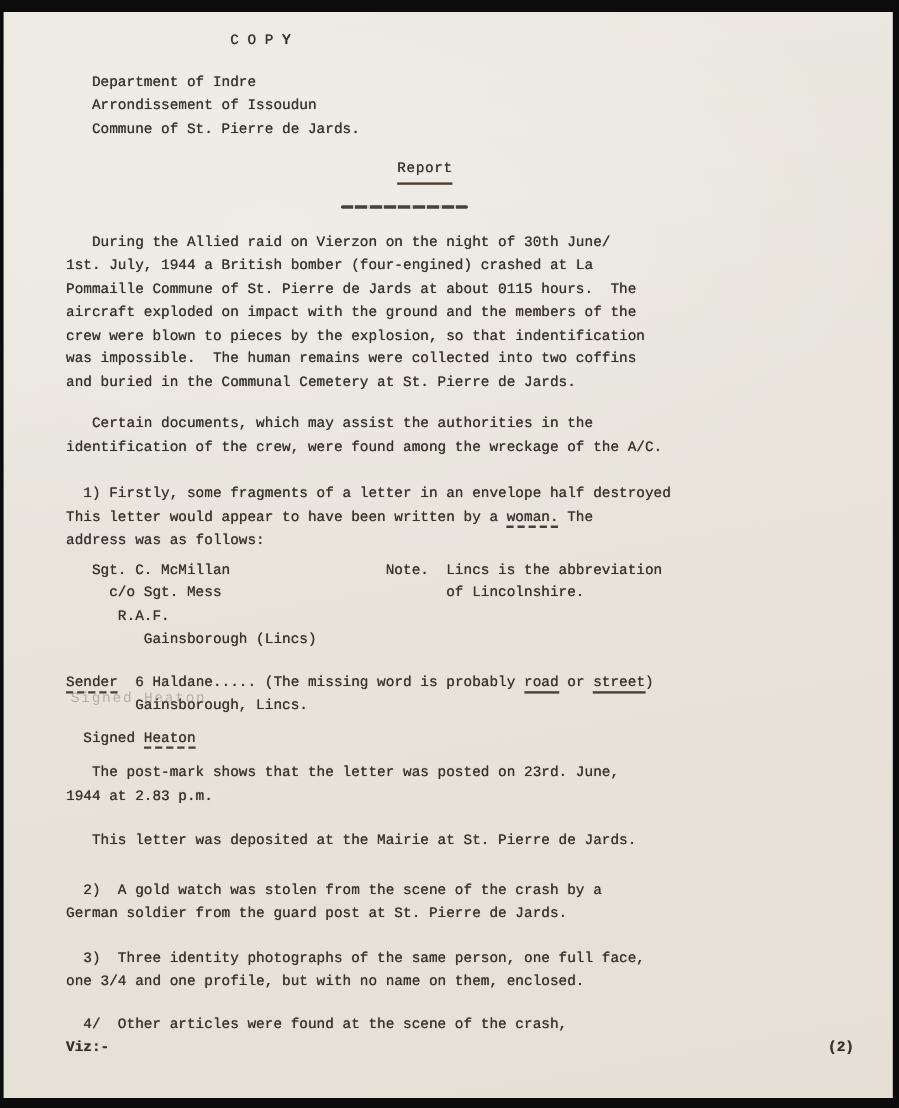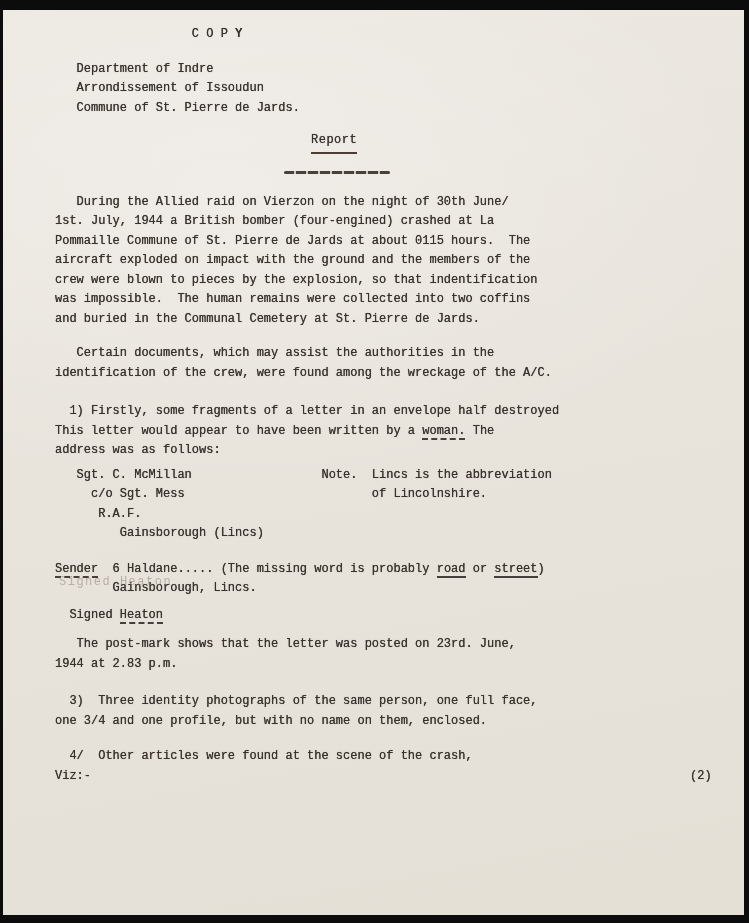--- a/index.html
+++ b/index.html
@@ -27,38 +27,39 @@
     white-space:pre;
     text-shadow:0 0 0.7px rgba(55,50,43,0.65), 0 0 0.3px rgba(55,50,43,0.4);
   }
   .u{border-bottom:2px solid #46403a;}
   .ud{border-bottom:2px dashed #46403a;}
   .report-u{
     display:inline-block;
     border-bottom:2.6px solid #4f3b32;
     padding-bottom:1px;
     letter-spacing:0.5px;
+    margin-left:20px;
   }
   .report-line{padding-left:256px;}
   .divider{
     height:3px;width:106px;
     margin-left:229px;
     background:repeating-linear-gradient(90deg,#48413a 0 10px,rgba(72,65,58,0.2) 10px 12px);
     border-radius:2px;
   }
   .ghost{
     position:absolute;
     left:56px;top:563px;
     color:#847c6d;
     opacity:0.5;
     letter-spacing:1.5px;
     text-shadow:none;
     white-space:pre;
   }
-  .viz-line{position:relative;}
+  .viz-line{position:relative;font-weight:bold;}
   .pagenum{position:absolute;left:635px;top:0;}
   .overstrike{display:inline-block;margin-left:-7px;opacity:0.9;}
 </style>
 </head>
 <body>
 
 <div class="paper">
 
   <section class="blk" style="margin-top:15px">
     <div class="line"><span>                   C O P Y</span><span class="overstrike">Y</span></div>
@@ -112,21 +113,28 @@
 
   <section class="blk" style="margin-top:7px">
     <div class="line"><span>  Signed </span><span class="ud">Heaton</span></div>
   </section>
 
   <section class="blk" style="margin-top:10px">
     <div class="line">   The post-mark shows that the letter was posted on 23rd. June,</div>
     <div class="line">1944 at 2.83 p.m.</div>
   </section>
 
+  <section class="blk" style="margin-top:17px">
+    <div class="line">   This letter was deposited at the Mairie at St. Pierre de Jards.</div>
+  </section>
 
+  <section class="blk" style="margin-top:22px">
+    <div class="line">  2)  A gold watch was stolen from the scene of the crash by a</div>
+    <div class="line">German soldier from the guard post at St. Pierre de Jards.</div>
+  </section>
 
   <section class="blk" style="margin-top:18px">
     <div class="line">  3)  Three identity photographs of the same person, one full face,</div>
     <div class="line">one 3/4 and one profile, but with no name on them, enclosed.</div>
   </section>
 
   <section class="blk" style="margin-top:16px">
     <div class="line">  4/  Other articles were found at the scene of the crash,</div>
     <div class="line viz-line"><span>Viz:-</span><span class="pagenum">(2)</span></div>
   </section>

